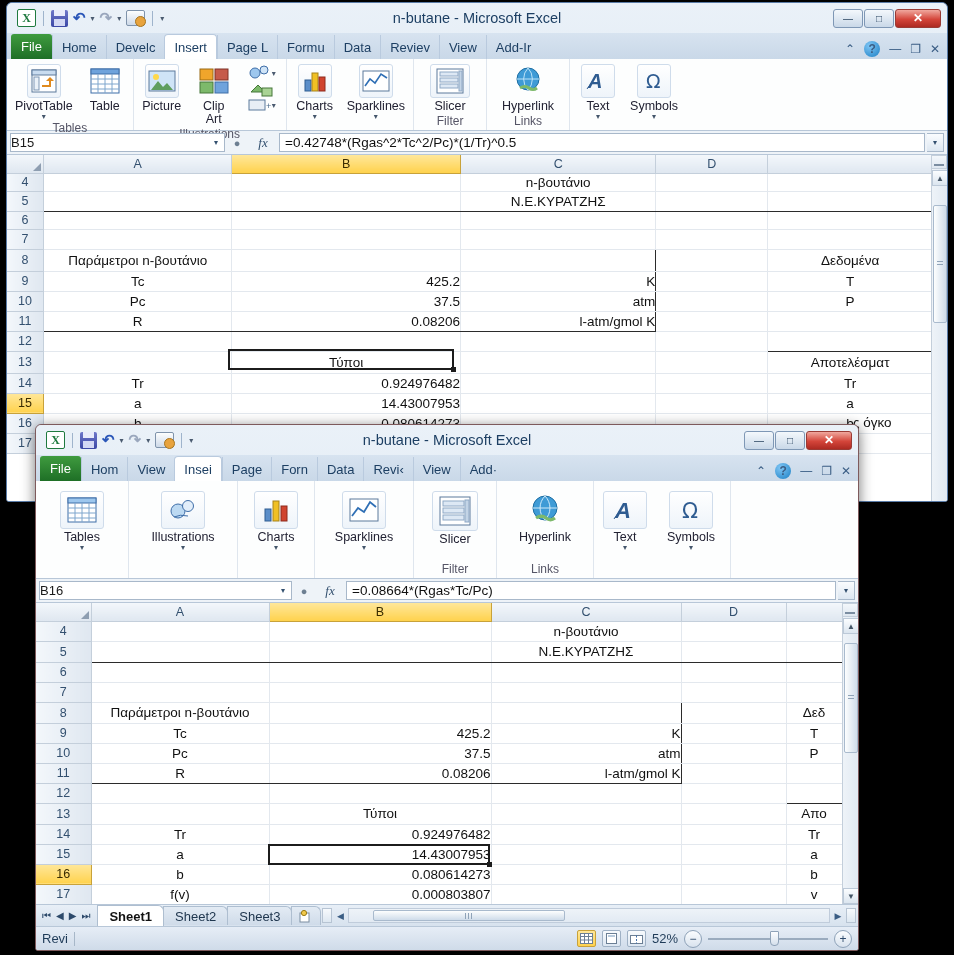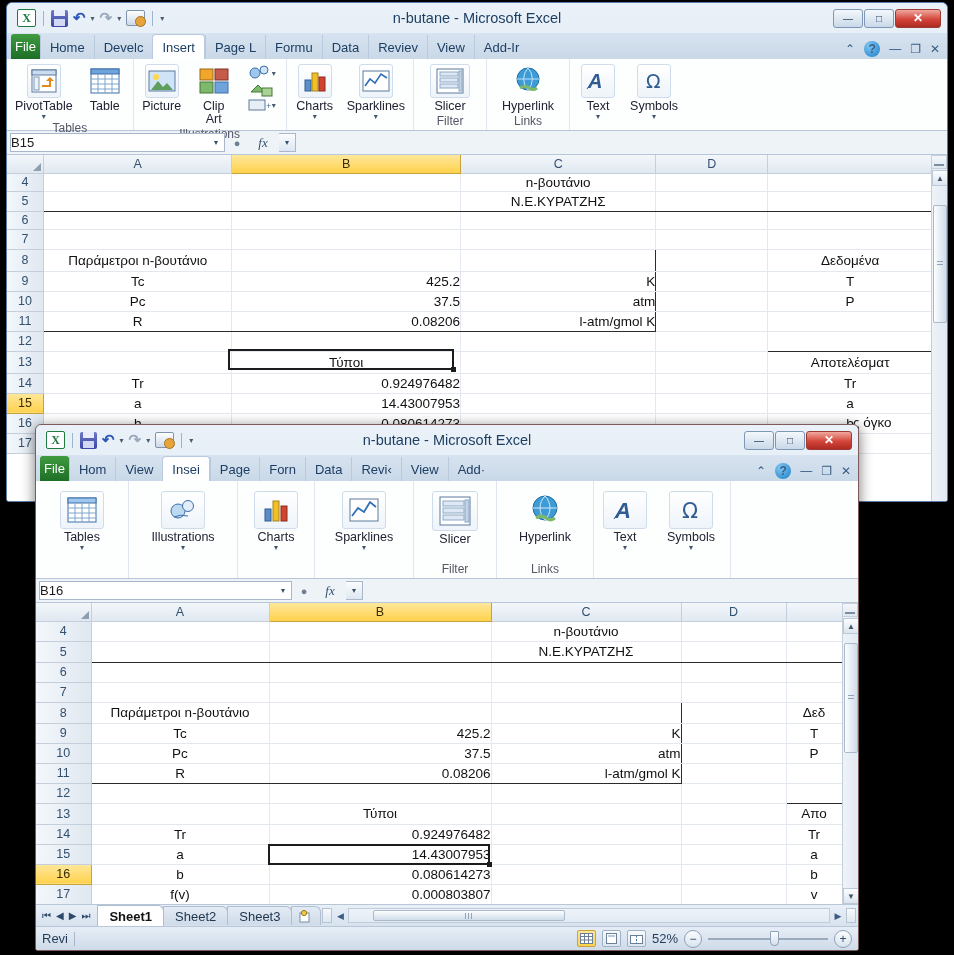--- a/index.html
+++ b/index.html
@@ -54,21 +54,21 @@
   .tabstrip { display:flex; align-items:flex-end; height:26px; padding-left:4px;
               background:linear-gradient(180deg,#d7e3f0,#c9d8e8); position:relative; }
   .tab {
     height:24px; padding:0 9px; display:flex; align-items:center;
     font-size:13px; color:#1d3f63; border-left:1px solid #b9cade;
     white-space:nowrap;
   }
   .tab.file {
     background:linear-gradient(180deg,#3f9b3f,#1e6f26);
     color:#fff; border-radius:3px 3px 0 0; border:none;
-    font-weight:normal; padding:0 4px; height:25px;
+    font-weight:normal; padding:0 10px; height:25px;
   }
   .tab.active {
     background:#fff; border:1px solid #b9cade; border-bottom:none;
     border-radius:4px 4px 0 0; height:25px;
   }
   .tabicons { margin-left:auto; display:flex; align-items:center; gap:9px; padding:0 7px 2px 0; }
   .tabicons span { font-size:12px; color:#3a5d84; }
   .qmark { width:16px;height:16px;border-radius:50%;
            background:radial-gradient(circle at 35% 30%,#7fc6f5,#1b7fc4);
            color:#fff;font-size:11px;font-weight:bold;display:flex;align-items:center;justify-content:center;}
@@ -412,20 +412,21 @@
       </div>
     </div>
 
     <div class="fbar">
       <div class="namebox">
         <div class="nb-text">B15</div>
         <div class="nb-caret">▾</div>
       </div>
       <div class="fbbtn">●</div>
       <div class="fx">fx</div>
+      <div class="finput">=0.42748*(Rgas^2*Tc^2/Pc)*(1/Tr)^0.5</div>
       <div class="fdrop">▾</div>
     </div>
 
     <div class="gridwrap" style="height:375px;">
       <table class="grid" style="width:926px;">
         <colgroup>
           <col style="width:36px">
             <col style="width:185px">
             <col style="width:225px">
           <col style="width:192px">
@@ -753,20 +754,21 @@
       <div class="rgroup" style="flex:1;border-right:none;"></div>
     </div>
 
     <div class="fbar">
       <div class="namebox" style="width:253px;">
         <div class="nb-text">B16</div>
         <div class="nb-caret">▾</div>
       </div>
       <div class="fbbtn">●</div>
       <div class="fx">fx</div>
+      <div class="finput">=0.08664*(Rgas*Tc/Pc)</div>
       <div class="fdrop">▾</div>
     </div>
 
     <div class="gridwrap" style="height:301px;">
       <table class="grid" style="width:806px;">
         <colgroup>
           <col style="width:55px">
             <col style="width:178px">
             <col style="width:222px">
           <col style="width:190px">

